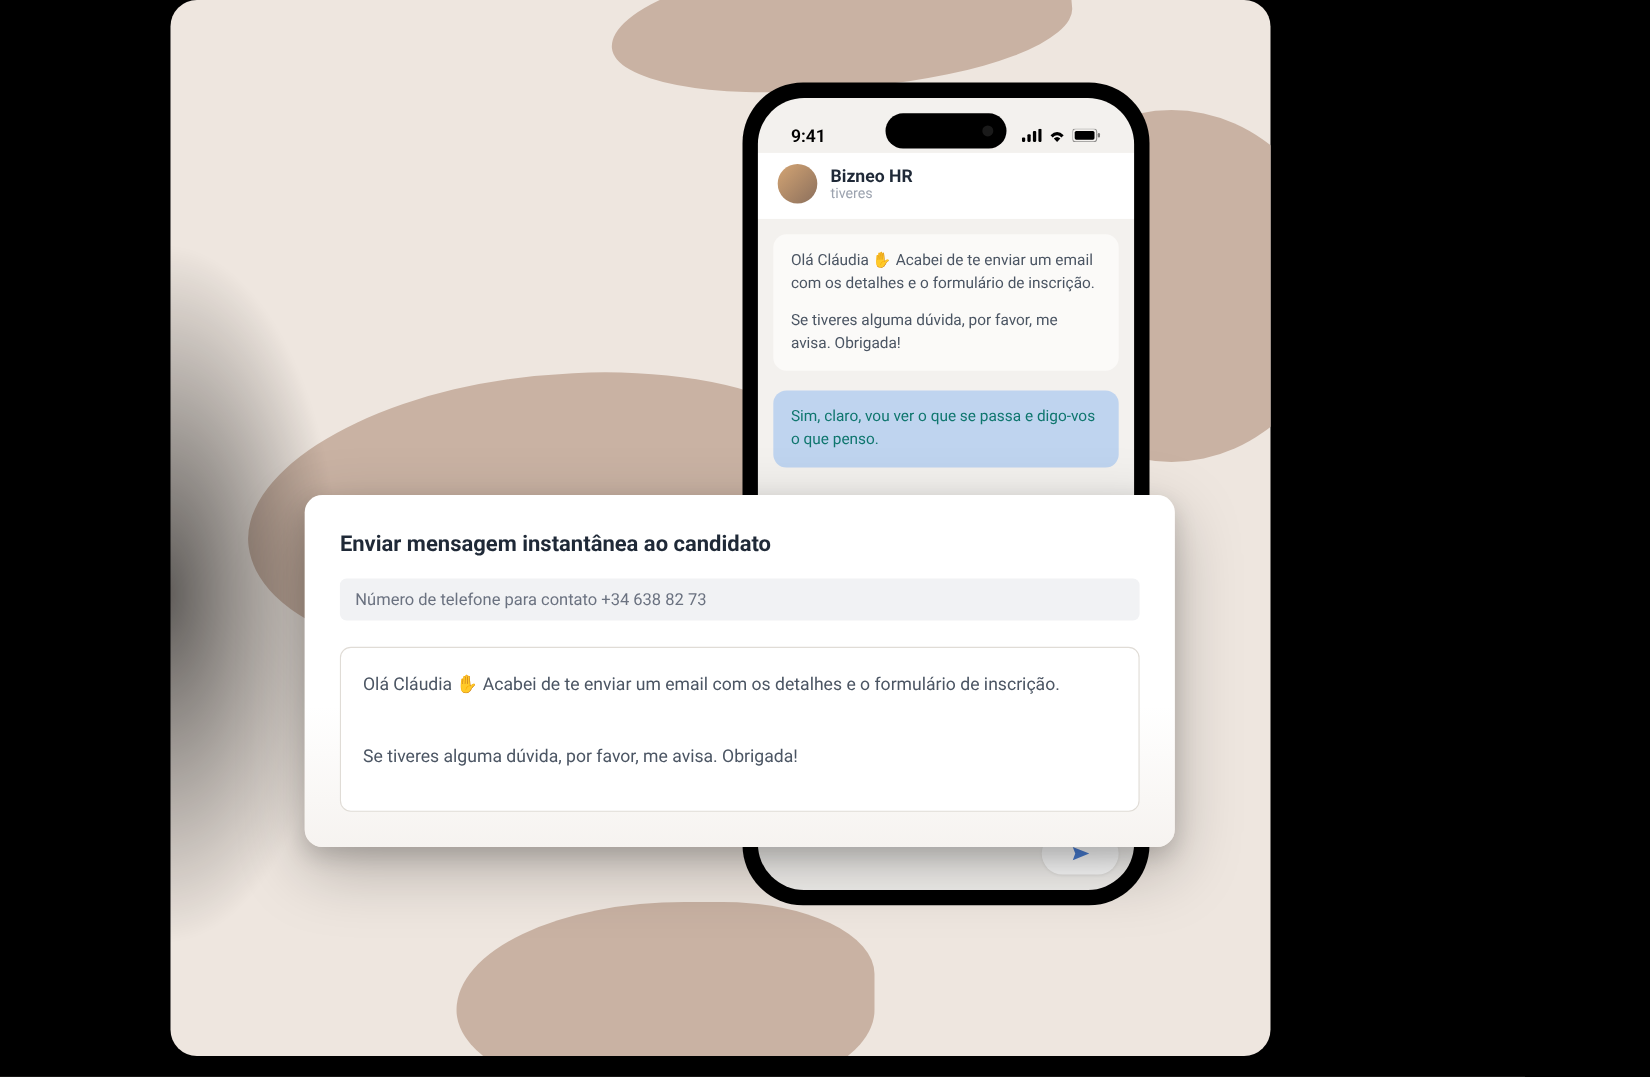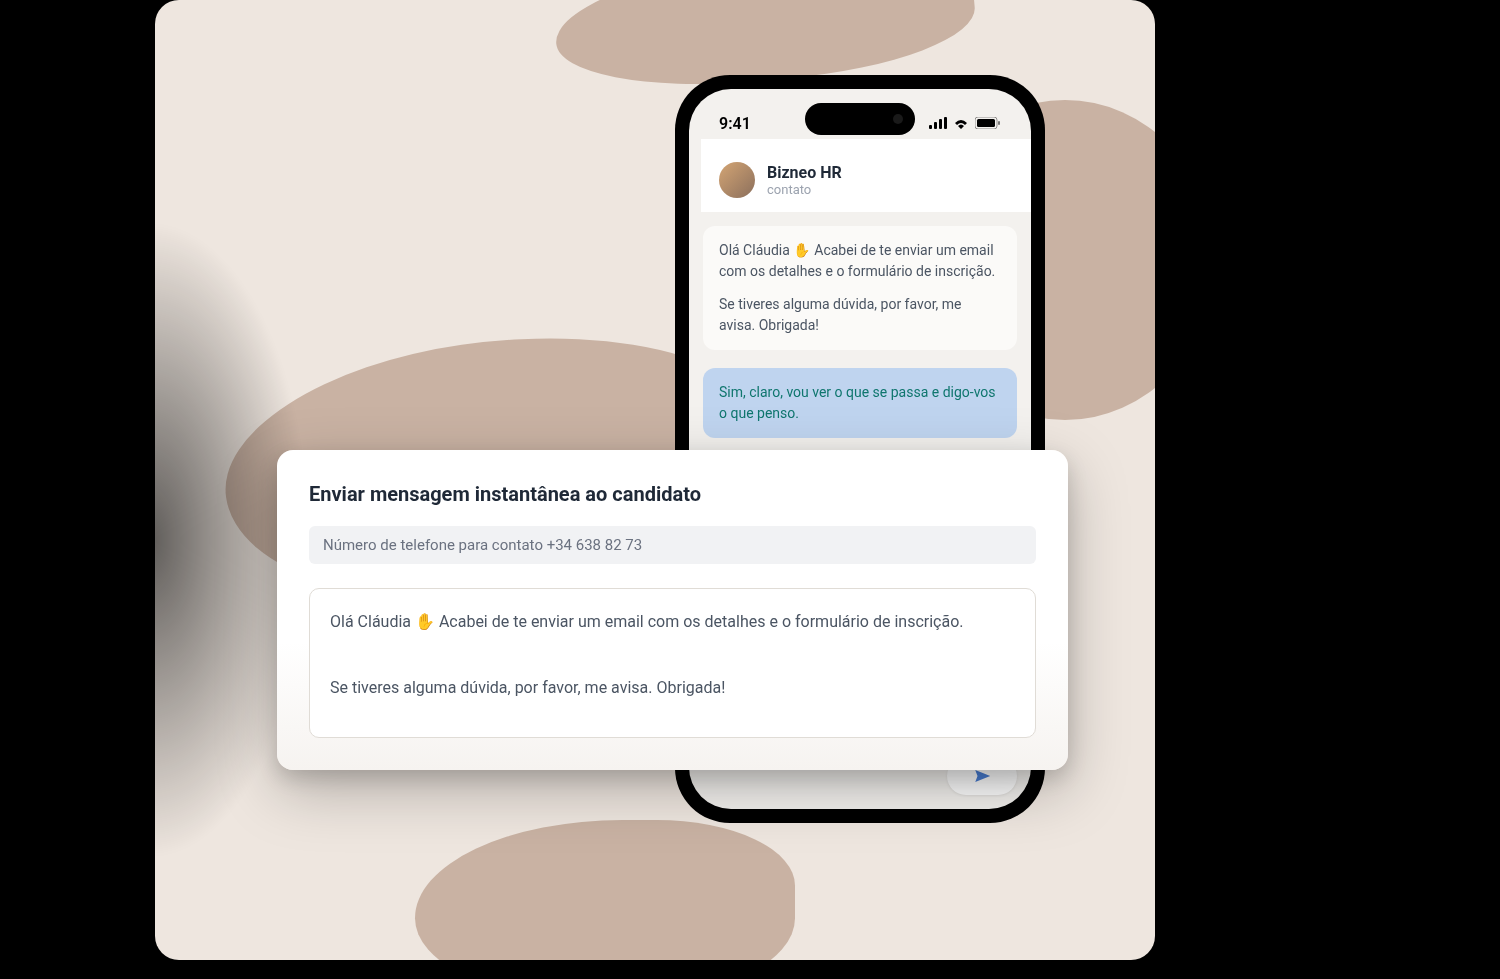--- a/index.html
+++ b/index.html
@@ -120,25 +120,24 @@
       font-weight: 600;
       font-size: 16px;
     }
     .status-icons {
       display: flex;
       gap: 6px;
       align-items: center;
     }
     .chat-header {
       background: #fff;
-      padding: 23px 18px 14px;
+      padding: 10px 18px 14px;
       display: flex;
       align-items: center;
       gap: 12px;
-      margin-left: 12px;
     }
     .avatar {
       width: 36px;
       height: 36px;
       border-radius: 50%;
       background: linear-gradient(135deg, #d4a574, #8b6f5c);
       flex-shrink: 0;
     }
     .chat-header-text {
       display: flex;
@@ -277,21 +276,21 @@
             <rect x="0" y="0" width="22" height="12" rx="3" fill="none" stroke="#000" stroke-width="1" opacity="0.4"></rect>
             <rect x="2" y="2" width="18" height="8" rx="1.5" fill="#000"></rect>
             <rect x="23" y="4" width="2" height="4" rx="1" fill="#000" opacity="0.5"></rect>
           </svg>
       </div>
     </div>
     <div class="chat-header">
       <div class="avatar"></div>
       <div class="chat-header-text">
         <span class="chat-name">Bizneo HR</span>
-        <span class="chat-status">contato</span>
+        <span class="chat-status">tiveres</span>
       </div>
     </div>
     <div class="chat-body">
       <div class="msg msg-in">
         <p>Olá Cláudia ✋ Acabei de te enviar um email com os detalhes e o formulário de inscrição.</p>
         <p>Se tiveres alguma dúvida, por favor, me avisa. Obrigada!</p>
       </div>
       <div class="msg msg-out">
         <p>Sim, claro, vou ver o que se passa e digo-vos o que penso.</p>
       </div>

